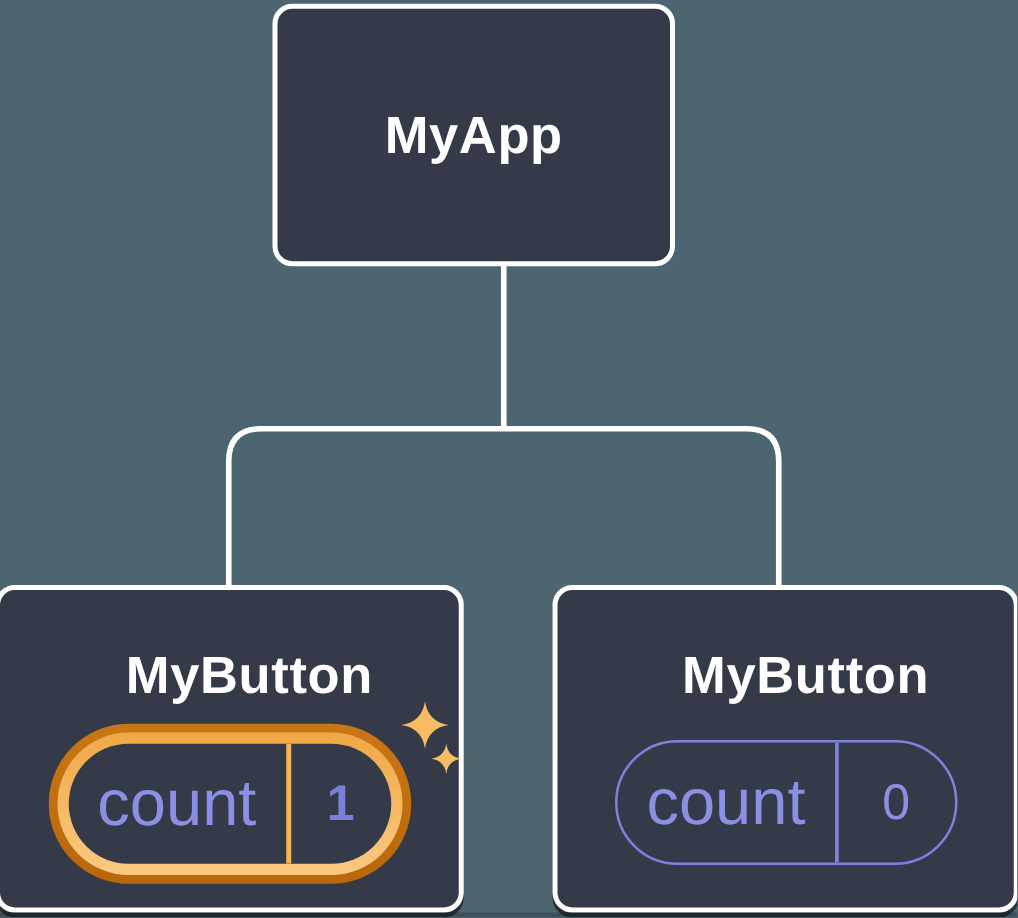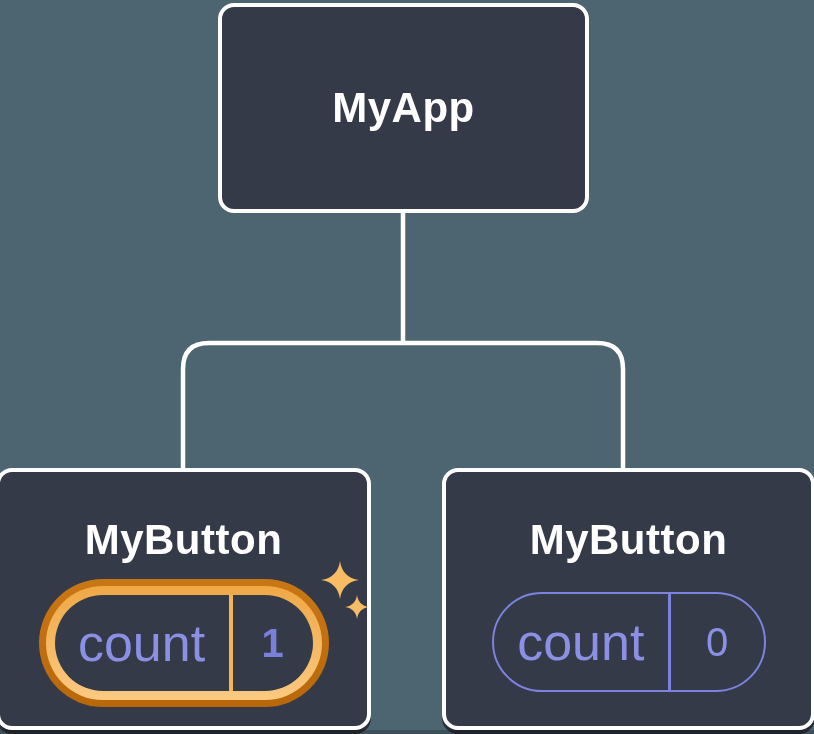--- a/index.html
+++ b/index.html
@@ -23,21 +23,21 @@
     pointer-events: none;
   }
   .node {
     position: absolute;
     background: #343A47;
     border: 4.5px solid #FFFFFF;
     border-radius: 16px;
   }
   .node-root {
     left: 218px; top: 3px;
-    width: 371px; height: 210px;
+    width: 322px; height: 210px;
     display: flex;
     align-items: center;
     justify-content: center;
   }
   .node-child {
     top: 468px;
     width: 375px; height: 262px;
     box-shadow: 0 4px 0 #272C37;
   }
   .node-child-left  { left: -4px; }
@@ -46,21 +46,21 @@
     color: #FFFFFF;
     font-size: 42px;
     font-weight: bold;
     letter-spacing: 0.5px;
     text-align: center;
     width: 100%;
   }
   .node-child .node-title {
     position: absolute;
     top: 44px;
-    left: 0;
+    left: 16px;
   }
   
   .pill-outer {
     position: absolute;
     top: 107px;
     left: 50%;
     transform: translateX(-50%);
     width: 290px; height: 128px;
     border-radius: 999px;
     background: linear-gradient(180deg, #C97715, #B8670A);

